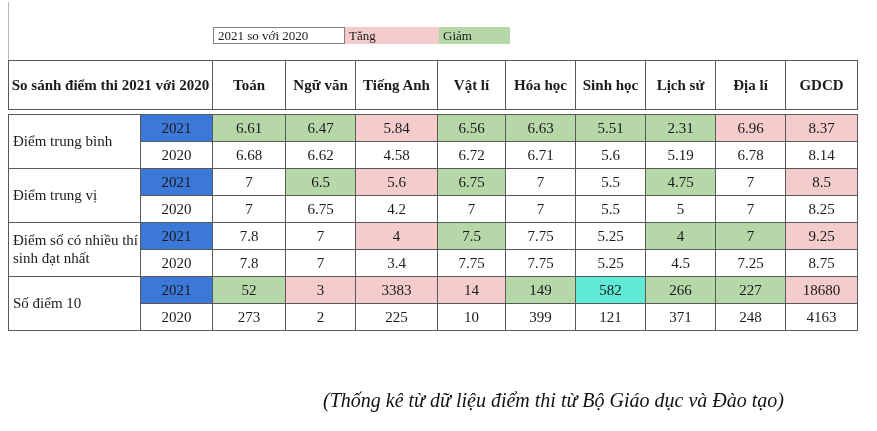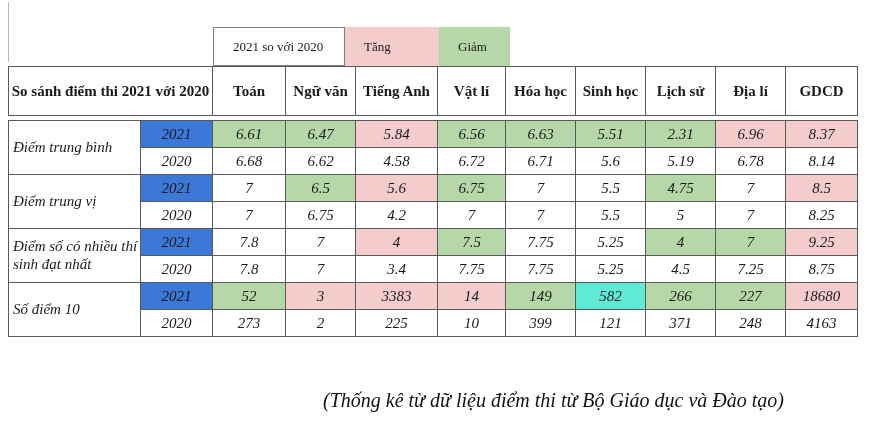--- a/index.html
+++ b/index.html
@@ -22,53 +22,53 @@
     position: absolute;
     left: 213px; top: 27px;
     height: 21px;
     display: flex;
     font-size: 13px;
   }
   .legend .cell {
     display: flex;
     align-items: center;
     box-sizing: border-box;
-    padding-left: 19px;
-    height: 39px;
+    padding-left: 4px;
+    height: 17px;
   }
   .legend .compare {
     width: 132px;
     border: 1px solid #808080;
     background: #ffffff;
   }
   .legend .inc { width: 94px; }
   .legend .dec { width: 71px; }
   .tables {
     position: absolute;
-    left: 8px; top: 66px;
+    left: 8px; top: 60px;
   }
   table {
     border-collapse: collapse;
     table-layout: fixed;
     width: 849px;
     font-size: 15px;
   }
   th, td {
     border: 1px solid #595959;
     text-align: center;
     vertical-align: middle;
     padding: 0;
     overflow: hidden;
   }
   .header-table th {
     font-weight: bold;
     height: 48px;
     line-height: 1.25;
   }
-  .body-table { margin-top: 4px; font-style: italic; }
+  .body-table { margin-top: 4px; }
   .body-table td { height: 26px; }
   .metric-label {
     text-align: left;
     padding-left: 4px;
     line-height: 1.15;
   }
   .footer-note {
     position: absolute;
     left: 323px; top: 389px;
     font-style: italic;

